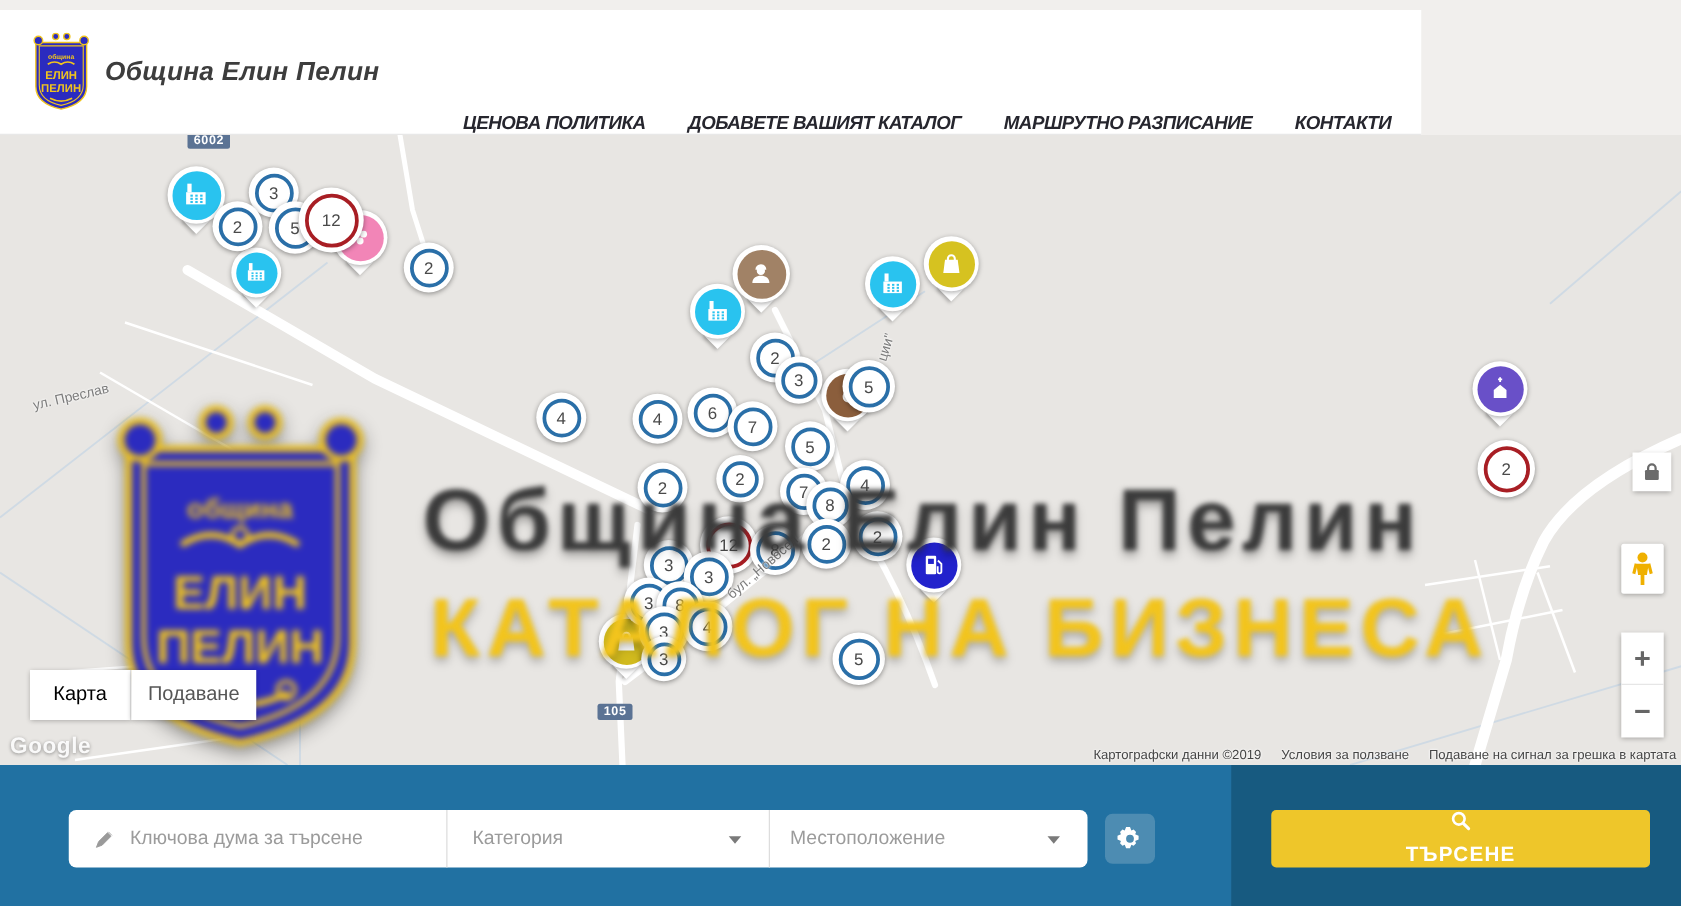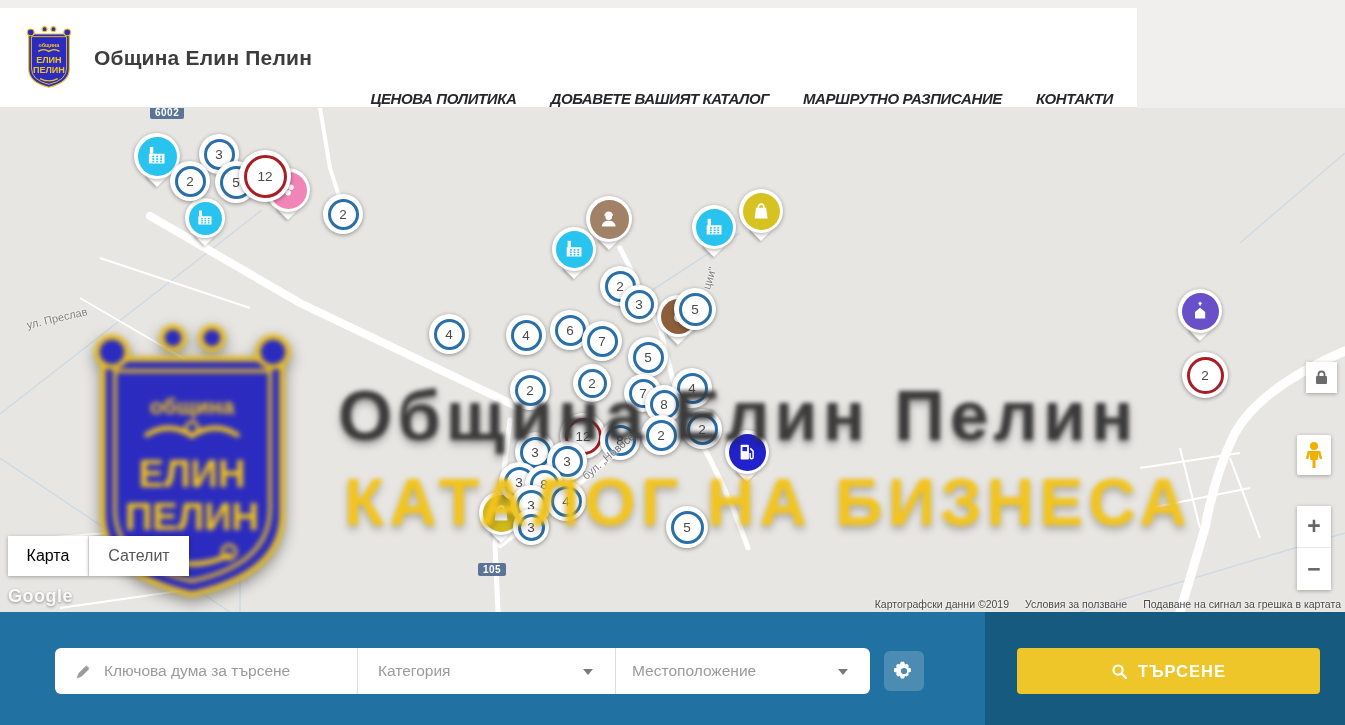--- a/index.html
+++ b/index.html
@@ -4,21 +4,21 @@
 <style>
   * { box-sizing: border-box; margin: 0; padding: 0; }
   html,body { width:1345px; height:725px; overflow:hidden; font-family:"Liberation Sans",sans-serif; background:#f1efed; }
   #page { position:relative; width:1345px; height:725px; }
 
   
   #topstrip { height:8px; background:#f1efed; }
   #header { position:relative; height:100px; background:#ffffff; border-bottom:1px solid #e8e8e8; width:1137px; }
   #logo { position:absolute; left:24px; top:18px; display:flex; align-items:center; cursor:pointer; }
   #logo-crest { width:50px; height:64px; }
-  #logo-text { margin-left:20px; }
+  #logo-text { margin-left:10px;font-style:italic; }
   .site-title { font-size:21px; font-weight:bold; color:#3d3d3d; letter-spacing:0.2px; }
   .site-sub { font-size:17px; font-weight:bold; color:#eab818; letter-spacing:0.4px; margin-top:2px; }
   #nav { position:absolute; right:24px; top:0; height:100%; display:flex; align-items:flex-end; gap:34px;font-style:italic; }
   .nav-item { font-size:15px; font-weight:700; color:#26262e; letter-spacing:-0.4px; cursor:pointer; white-space:nowrap; }
 
   
   #map { position:absolute; top:108px; left:0; width:1345px; height:504px; background:#e8e6e3; overflow:hidden; cursor:grab; }
   #roads { position:absolute; inset:0; z-index:1; }
 
   .road-shield { position:absolute; z-index:2; background:#5b7394; color:#fff; font-size:10px; font-weight:bold; padding:1px 5px; border-radius:2px; letter-spacing:0.5px; }
@@ -33,21 +33,21 @@
   .cluster-ring { width:calc(100% - 9px); height:calc(100% - 9px); border-radius:50%; border:3px solid #2a6fa8; background:#fff; display:flex; align-items:center; justify-content:center; font-size:13.5px; color:#4a4a4a; }
   .cluster.red .cluster-ring { border-color:#a81e24; }
 
   
   #wm { position:absolute; inset:0; z-index:4; pointer-events:none; }
   #wm-crest { position:absolute; left:85px; top:216px; width:215px; height:282px; filter:blur(2.4px) drop-shadow(0 5px 7px rgba(0,0,0,.45)); }
   .wm-line1 { position:absolute; left:338px; top:268px; font-size:70px; font-weight:bold; color:#3b3b3b; letter-spacing:5px; filter:blur(2.2px); text-shadow:0 4px 7px rgba(0,0,0,.35); white-space:nowrap; }
   .wm-line2 { position:absolute; left:344px; top:356px; font-size:66px; font-weight:bold; color:#f2c41d; letter-spacing:5px; filter:blur(2px); text-shadow:0 4px 7px rgba(0,0,0,.30); white-space:nowrap; }
 
   
-  #maptype { position:absolute; left:8px; top:428px; z-index:5; display:flex; }
+  #maptype { position:absolute; left:24px; top:428px; z-index:5; display:flex; }
   .maptype-btn { height:40px; background:#fff; display:flex; align-items:center; justify-content:center; font-size:16px; cursor:pointer; box-shadow:0 1px 4px rgba(0,0,0,.3); }
   #maptype-map { width:81px; color:#000; font-weight:500; border-right:1px solid #e6e6e6; }
   #maptype-sat { width:100px; color:#565656; }
   #google-logo { position:absolute; left:8px; top:478px; z-index:5; font-size:18px; font-weight:bold; color:rgba(255,255,255,.92); letter-spacing:0.5px; text-shadow:0 1px 3px rgba(0,0,0,.4); cursor:pointer; }
   #attribution { position:absolute; right:4px; bottom:2px; z-index:5; display:flex; gap:16px; font-size:10.5px; color:#454545; text-shadow:0 0 2px #fff,0 0 2px #fff; }
   #attribution .link { cursor:pointer; }
 
   .ctrl-box { position:absolute; background:#fff; box-shadow:0 1px 4px rgba(0,0,0,.3); z-index:5; display:flex; align-items:center; justify-content:center; cursor:pointer; }
   #lock-ctrl { left:1306px; top:254px; width:31px; height:31px; }
   #pegman-ctrl { left:1297px; top:327px; width:34px; height:40px; border-radius:2px; }
@@ -61,21 +61,21 @@
   #field-bar { position:absolute; left:55px; top:36px; width:815px; height:46px; background:#fff; border-radius:6px; display:flex; align-items:center; }
   #kw-wrap { display:flex; align-items:center; width:303px; height:100%; border-right:1px solid #ddd; }
   #kw-wrap svg { margin:0 12px 0 20px; flex:none; }
   #kw-input { border:none; outline:none; width:220px; font-size:15.5px; color:#444; font-family:"Liberation Sans",sans-serif; }
   #kw-input::placeholder { color:#9b9b9b; }
   .fake-select { position:relative; height:100%; display:flex; align-items:center; cursor:pointer; font-size:15.5px; color:#9b9b9b; }
   #cat-select { width:258px; border-right:1px solid #ddd; padding-left:20px; }
   #loc-select { width:254px; padding-left:16px; }
   .select-arrow { position:absolute; right:22px; top:50%; margin-top:-2px; width:0; height:0; border-left:5px solid transparent; border-right:5px solid transparent; border-top:6px solid #7a7a7a; }
   #gear-btn { position:absolute; left:884px; top:39px; width:40px; height:40px; background:#4d8cb2; border-radius:6px; display:flex; align-items:center; justify-content:center; cursor:pointer; }
-  #search-btn { position:absolute; left:1017px; top:36px; width:303px; height:46px; background:#eec62a; border:none; border-radius:4px; color:#fff; font-size:16.5px; font-weight:bold; letter-spacing:1px; display:flex; align-items:center; justify-content:center; gap:10px; cursor:pointer; font-family:"Liberation Sans",sans-serif; }
+  #search-btn { position:absolute; left:1017px; top:36px; width:303px; height:46px; background:#eec62a; border:none; border-radius:4px; color:#fff; font-size:16.5px; font-weight:bold; letter-spacing:1px; display:flex; align-items:center; justify-content:center; gap:10px; cursor:pointer; font-family:"Liberation Sans",sans-serif;flex-direction:column; }
 </style>
 </head>
 <body>
 
 <div id="page">
 
   <div id="topstrip"></div>
 
   <div id="header">
     <div id="logo">
@@ -476,21 +476,21 @@
         <path d="M68,230 Q107,250 146,230" stroke="#f0c41e" stroke-width="5" fill="none"></path>
         <circle cx="70" cy="228" r="7" fill="none" stroke="#f0c41e" stroke-width="3"></circle>
         <circle cx="144" cy="228" r="7" fill="none" stroke="#f0c41e" stroke-width="3"></circle>
       </svg>
       <div class="wm-line1">Община Елин Пелин</div>
       <div class="wm-line2">КАТАЛОГ НА БИЗНЕСА</div>
     </div>
 
     <div id="maptype">
       <div class="maptype-btn" id="maptype-map">Карта</div>
-      <div class="maptype-btn" id="maptype-sat">Сателит</div>
+      <div class="maptype-btn" id="maptype-sat">Подаване</div>
     </div>
     <div id="google-logo">Google</div>
     <div id="attribution">
       <span>Картографски данни ©2019</span>
       <span class="link">Условия за ползване</span>
       <span class="link">Подаване на сигнал за грешка в картата</span>
     </div>
 
     <div class="ctrl-box" id="lock-ctrl">
       <svg width="13" height="15" viewBox="0 0 13 15">

